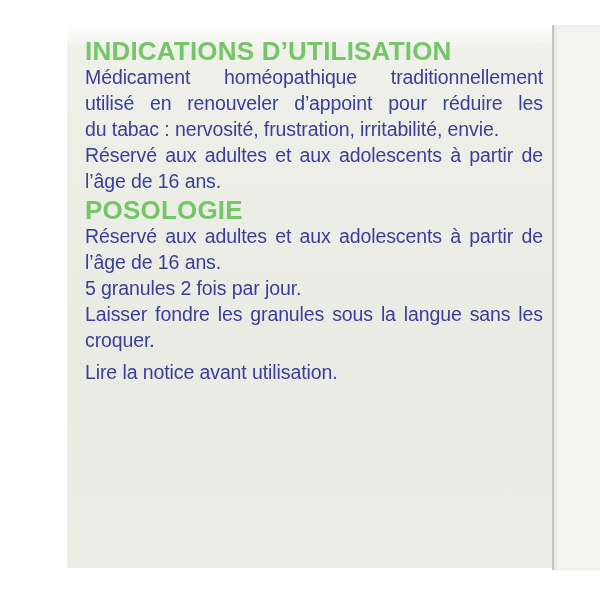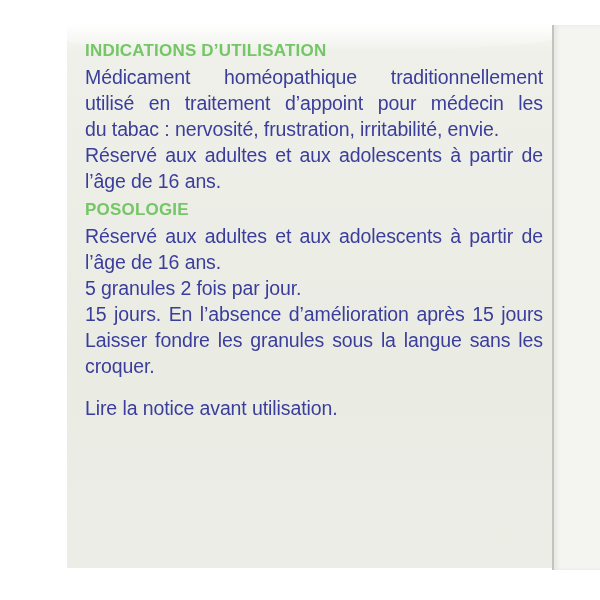--- a/index.html
+++ b/index.html
@@ -44,50 +44,49 @@
     left: 18px; top: 13px;
     width: 458px;
     color: var(--text-blue, #3b3d9b);
     font-size: 19.5px;
     line-height: 26px;
     letter-spacing: -0.1px;
   }
   .heading {
     color: var(--heading-green, #74c666);
     font-weight: bold;
-    font-size: 17px;
+    font-size: 26px;
     letter-spacing: 0.2px;
     margin-top: 3px;
   }
   .heading:first-child { margin-top: 0; }
   .line { white-space: nowrap; }
   .line.just {
     white-space: normal;
     text-align: justify;
     text-align-last: justify;
   }
-  .line.gap { margin-top: 16px; }
+  .line.gap { margin-top: 6px; }
 </style>
 </head>
 <body>
 
 <div class="stage">
   <div class="panel">
     <div class="sheen"></div>
     <div class="content" id="content">
         <div class="heading">INDICATIONS D’UTILISATION</div>
         <div class="line just">Médicament homéopathique traditionnellement</div>
-        <div class="line just">utilisé en traitement d’appoint pour médecin les</div>
+        <div class="line just">utilisé en renouveler d’appoint pour réduire les</div>
         <div class="line">du tabac : nervosité, frustration, irritabilité, envie.</div>
         <div class="line just">Réservé aux adultes et aux adolescents à partir de</div>
         <div class="line">l’âge de 16 ans.</div>
         <div class="heading">POSOLOGIE</div>
         <div class="line just">Réservé aux adultes et aux adolescents à partir de</div>
         <div class="line">l’âge de 16 ans.</div>
         <div class="line">5 granules 2 fois par jour.</div>
-        <div class="line just">15 jours. En l’absence d’amélioration après 15 jours</div>
         <div class="line just">Laisser fondre les granules sous la langue sans les</div>
         <div class="line">croquer.</div>
         <div class="line gap">Lire la notice avant utilisation.</div>
       </div>
   </div>
   <div class="edge"></div>
 </div>
 
 </body></html>

